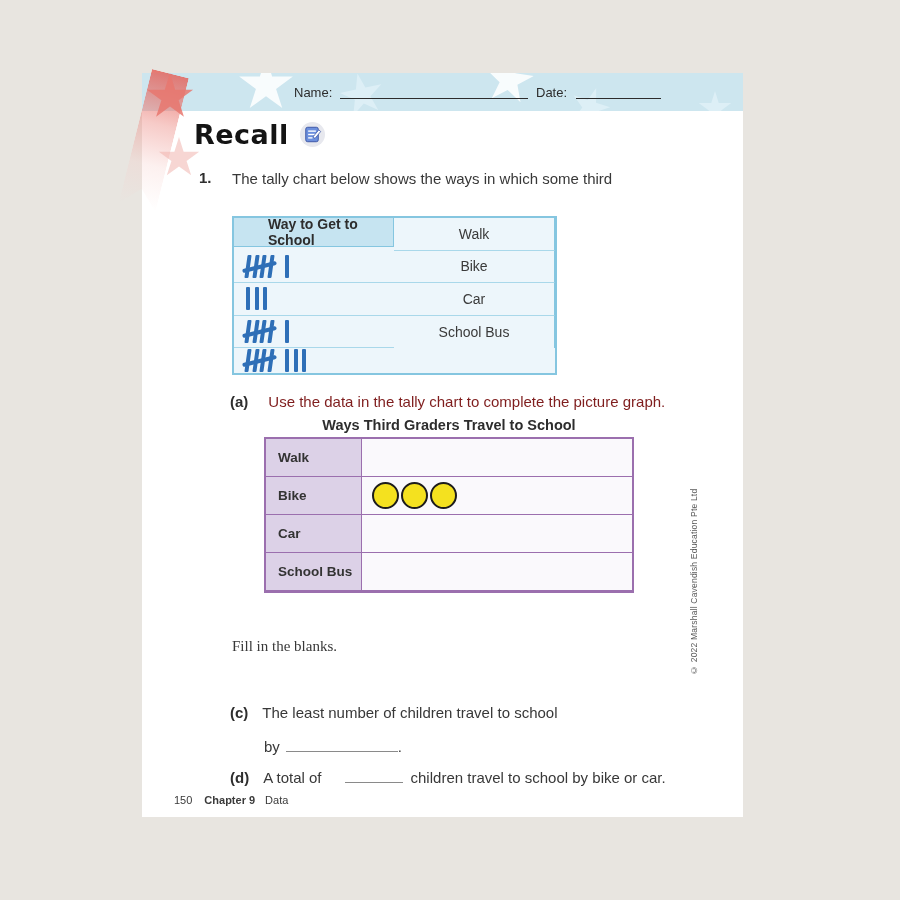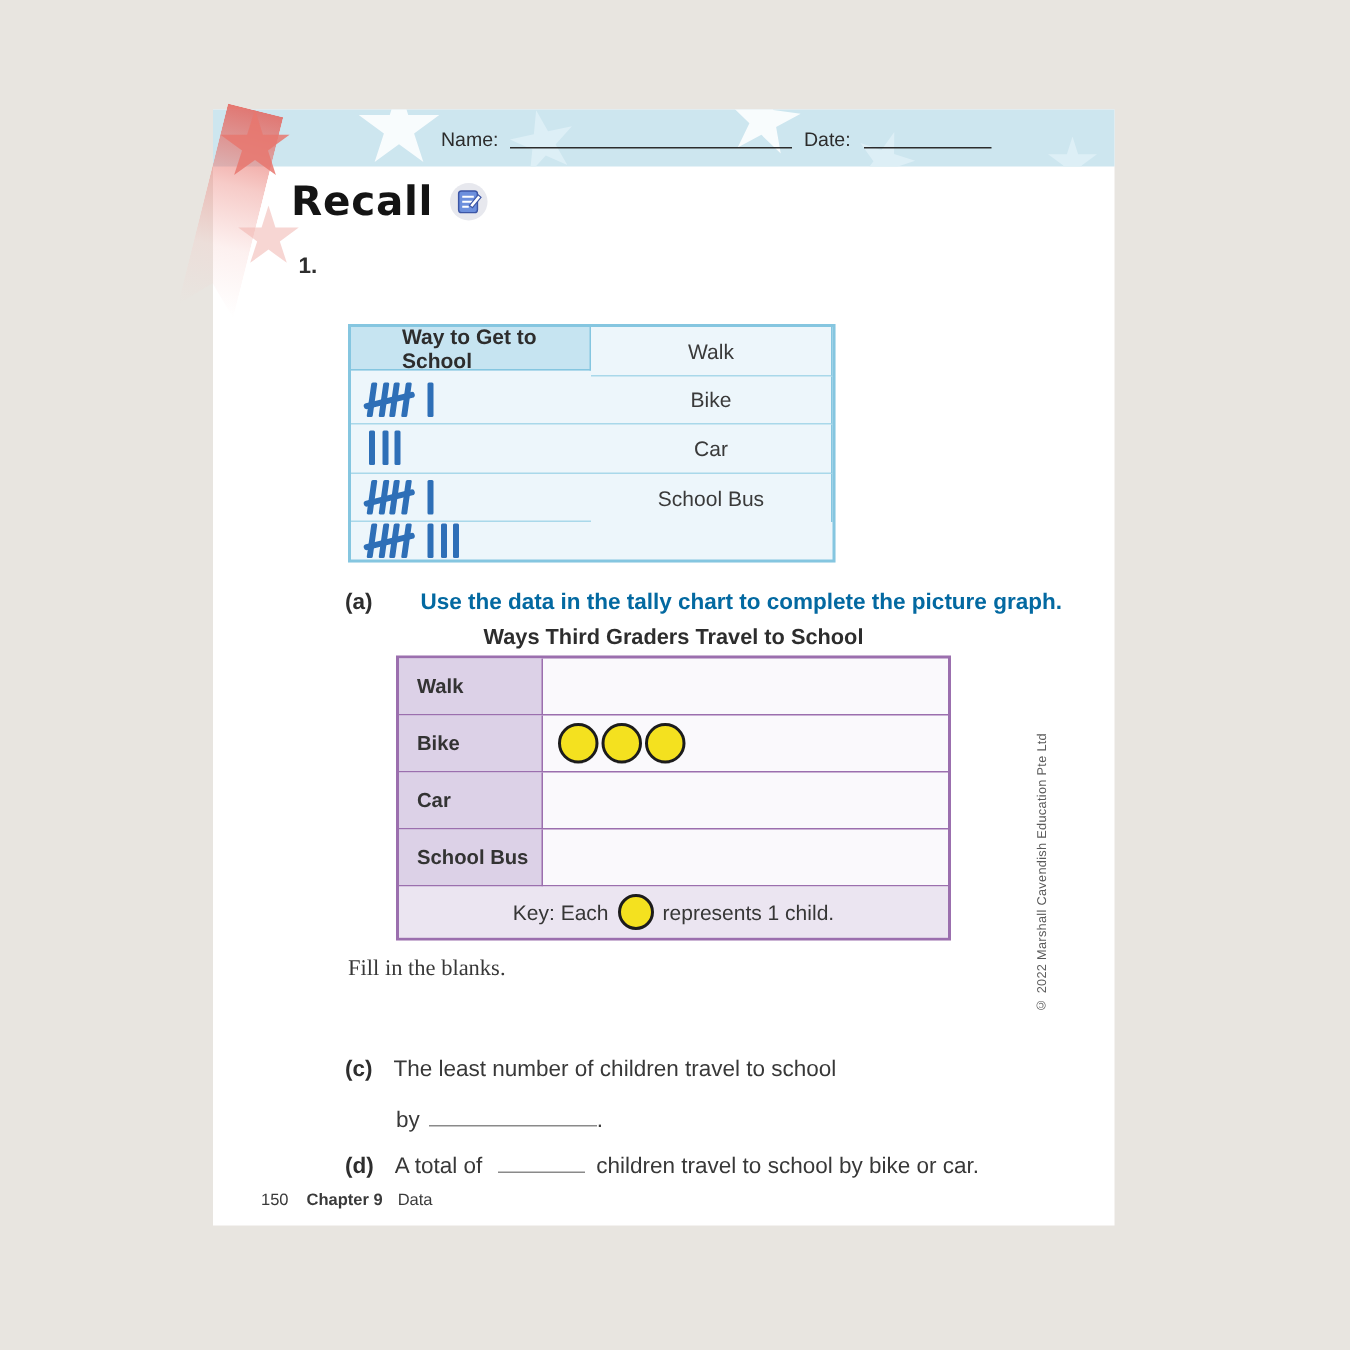--- a/index.html
+++ b/index.html
@@ -69,21 +69,21 @@
   }
   .tt-cell { display:flex; align-items:center; padding-left:12px; border-bottom:1.5px solid #a9d8ea; }
   .tt-label.last, .tt-cell.last { border-bottom:none; }
   .tgroup { position:relative; display:inline-block; width:29px; height:25px; margin-right:10px; }
   .tbar { position:absolute; top:1px; width:4px; height:23px; background:#2e6fb7; border-radius:1px; transform:skewX(-8deg); }
   .strike { position:absolute; left:-4px; top:11px; width:35px; height:4px; background:#2e6fb7; border-radius:2px; transform:rotate(-14deg); }
   .tsingle { display:inline-block; width:4px; height:23px; background:#2e6fb7; border-radius:1px; margin-right:4.5px; vertical-align:middle; }
   
   .part-label { font-size:15px; font-weight:bold; color:#2e2e2e; }
   .part-a { position:absolute; left:88px; top:320px; font-size:15px; }
-  .part-a .txt { margin-left:32px; color:#0369a1;font-weight:bold; }
+  .part-a .txt { margin-left:20px; color:#7f1d1d; }
   .pg-title { position:absolute; left:122px; top:344px; width:370px; text-align:center; font-size:14.5px; font-weight:bold; color:#2d2d2d; }
   .pgraph {
     position:absolute; left:122px; top:364px; width:370px;
     border:2px solid #9b6fae; display:grid; grid-template-columns:96px 1fr;
     background:#faf9fc;
   }
   .pg-label {
     background:#dcd1e7; font-size:13.5px; font-weight:bold; color:#333;
     height:38px; display:flex; align-items:center; padding-left:12px;
     border-right:1.5px solid #9b6fae; border-bottom:1.5px solid #9b6fae;
@@ -149,20 +149,21 @@
         <line x1="9.5" y1="10.5" x2="17.5" y2="10.5" stroke="#ffffff" stroke-width="1.4"></line>
         <line x1="9.5" y1="14" x2="17.5" y2="14" stroke="#ffffff" stroke-width="1.4"></line>
         <line x1="9.5" y1="17.5" x2="14" y2="17.5" stroke="#ffffff" stroke-width="1.4"></line>
         <path d="M14.5 16.5 L20.5 9.2 L22.5 10.9 L16.6 18.1 Z" fill="#ffffff" stroke="#3c56a6" stroke-width="0.8"></path>
       </svg>
     </span>
   </div>
 
   <div class="qnum">1.</div>
   <div class="qtext">
+    <span style="display:block;">The tally chart below shows the ways in which some third</span>
   </div>
 
   <div class="tally-table">
     <div class="tt-head first">Way to Get to School</div>
 
   <div class="tt-label">Walk</div>
       <div class="tt-cell">
         <span class="tgroup">
           <span class="tbar" style="left: 0px;"></span>
           <span class="tbar" style="left: 7.5px;"></span>
@@ -216,39 +217,34 @@
       <div class="pg-label">Bike</div>
       <div class="pg-cell">
         <span class="pcircle"></span>
         <span class="pcircle"></span>
         <span class="pcircle"></span>
       </div>
       <div class="pg-label">Car</div>
       <div class="pg-cell"></div>
       <div class="pg-label">School Bus</div>
       <div class="pg-cell"></div>
-      <div class="pg-key">
-      <span>Key: Each</span>
-      <span class="key-circle"></span>
-      <span>represents 1 child.</span>
-    </div>
   </div>
 
   <div class="fill-line">Fill in the blanks.</div>
 
 
   <div class="qpart part-c">
     <span class="part-label">(c)</span><span>The least number of children travel to school</span>
   </div>
   <div class="qpart part-c2">
     <span style="margin-right:6px;">by</span><span class="blank" style="width:112px;"></span><span>.</span>
   </div>
 
   <div class="qpart part-d">
-    <span class="part-label">(d)</span><span style="margin-right:10px;">A total of</span><span class="blank" style="width:58px; margin-right:8px;"></span><span>children travel to school by bike or car.</span>
+    <span class="part-label">(d)</span><span style="margin-right:23px;">A total of</span><span class="blank" style="width:58px; margin-right:8px;"></span><span>children travel to school by bike or car.</span>
   </div>
 
   <div class="footer">
     <span class="pgnum">150</span><span class="chap">Chapter 9</span><span>Data</span>
   </div>
 
   <div class="copyright">© 2022 Marshall Cavendish Education Pte Ltd</div>
 
 </div>
 

